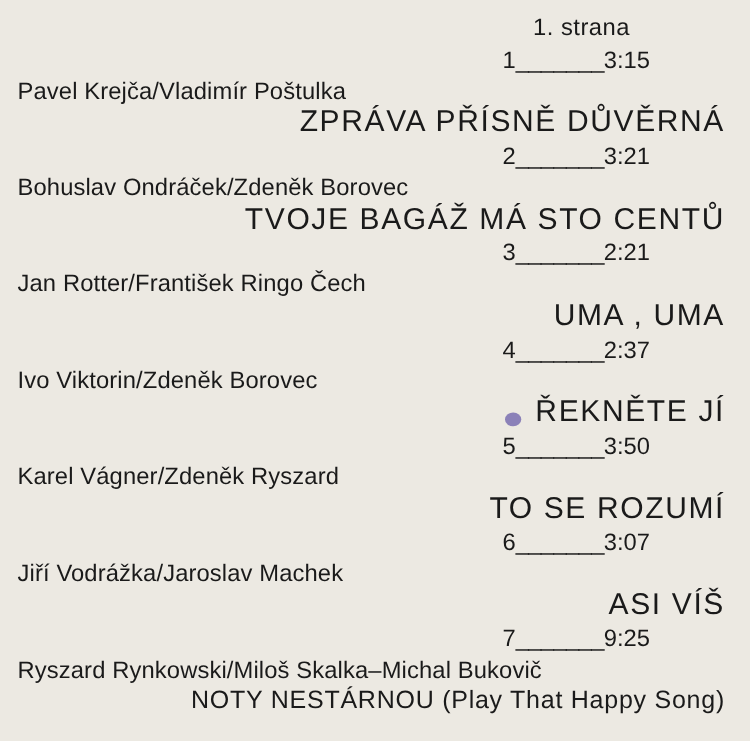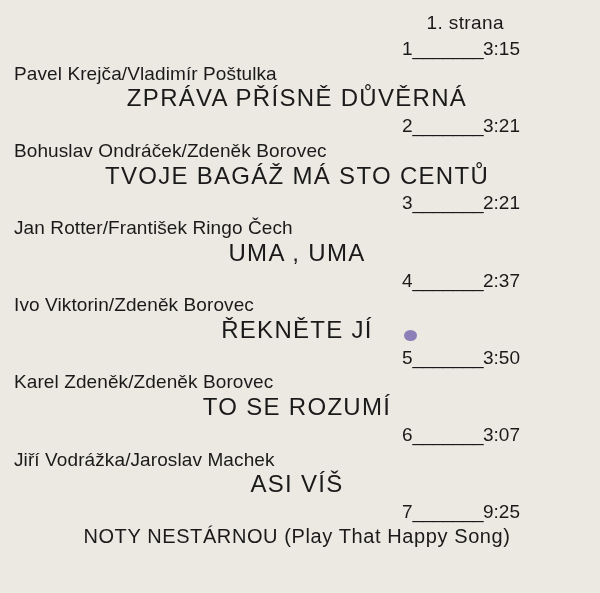--- a/index.html
+++ b/index.html
@@ -44,21 +44,21 @@
     font-family: "Liberation Sans", sans-serif;
     margin-top: 36px;
   }
   .authors {
     font-size: 19px;
     line-height: 1.25;
     letter-spacing: 0.1px;
     padding-right: 6px;
   }
   .song {
-    text-align: center;
+    text-align: right;
     font-size: 24px;
     line-height: 1.2;
     letter-spacing: 1.3px;
     padding-right: 6px;
     margin-top: -1px;
   }
   .song.small {
     font-size: 20px;
     letter-spacing: 0.6px;
   }
@@ -99,30 +99,31 @@
   </div>
 
   <div class="track">
     <div class="track-index"><span>4</span><span class="dashes">_______</span><span>2:37</span></div>
     <div class="authors">Ivo Viktorin/Zdeněk Borovec</div>
     <div class="song">ŘEKNĚTE JÍ</div>
   </div>
 
   <div class="track">
     <div class="track-index"><span>5</span><span class="dashes">_______</span><span>3:50</span></div>
-    <div class="authors">Karel Zdeněk/Zdeněk Borovec</div>
+    <div class="authors">Karel Vágner/Zdeněk Ryszard</div>
     <div class="song">TO SE ROZUMÍ</div>
   </div>
 
   <div class="track">
     <div class="track-index"><span>6</span><span class="dashes">_______</span><span>3:07</span></div>
     <div class="authors">Jiří Vodrážka/Jaroslav Machek</div>
     <div class="song">ASI VÍŠ</div>
   </div>
 
   <div class="track">
     <div class="track-index"><span>7</span><span class="dashes">_______</span><span>9:25</span></div>
+    <div class="authors">Ryszard Rynkowski/Miloš Skalka–Michal Bukovič</div>
     <div class="song small">NOTY NESTÁRNOU (Play That Happy Song)</div>
   </div>
 
   <div class="blot" style="background: rgb(122, 111, 176);"></div>
 
 </div>
 
 </body></html>

